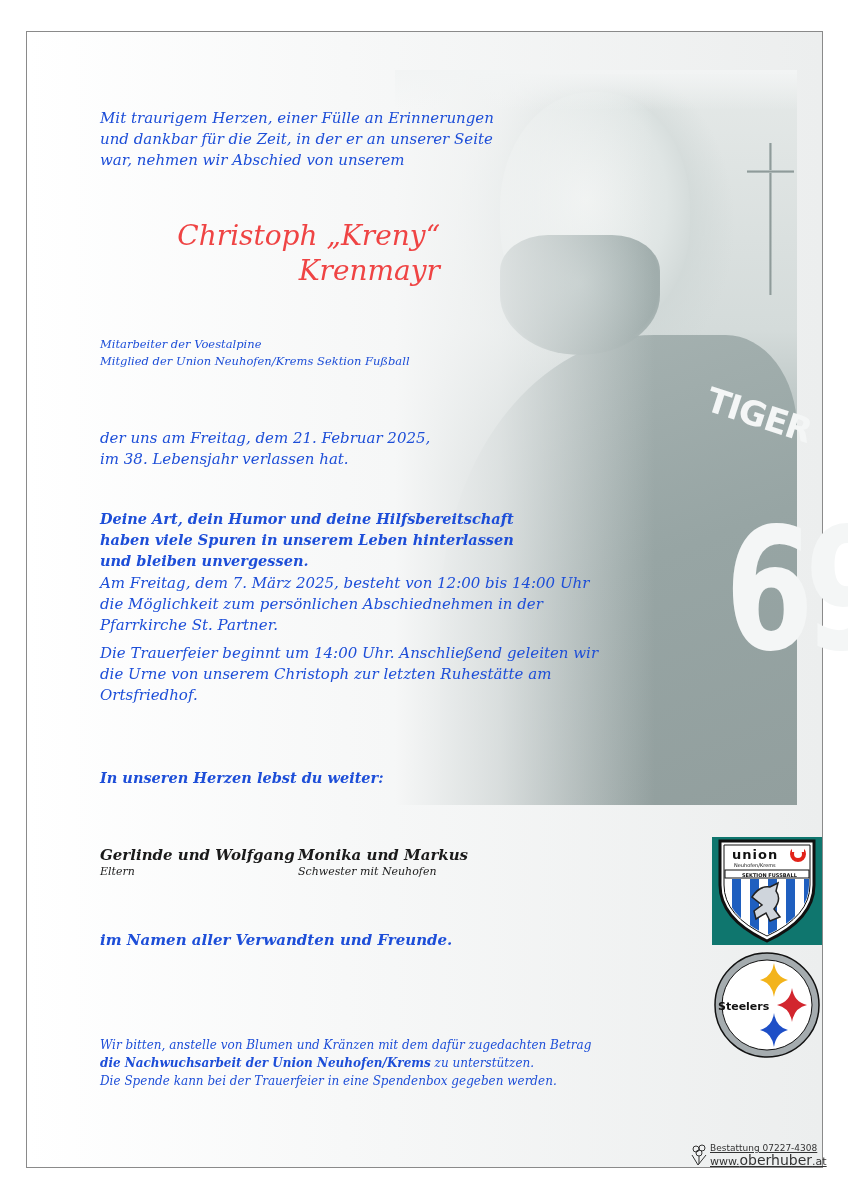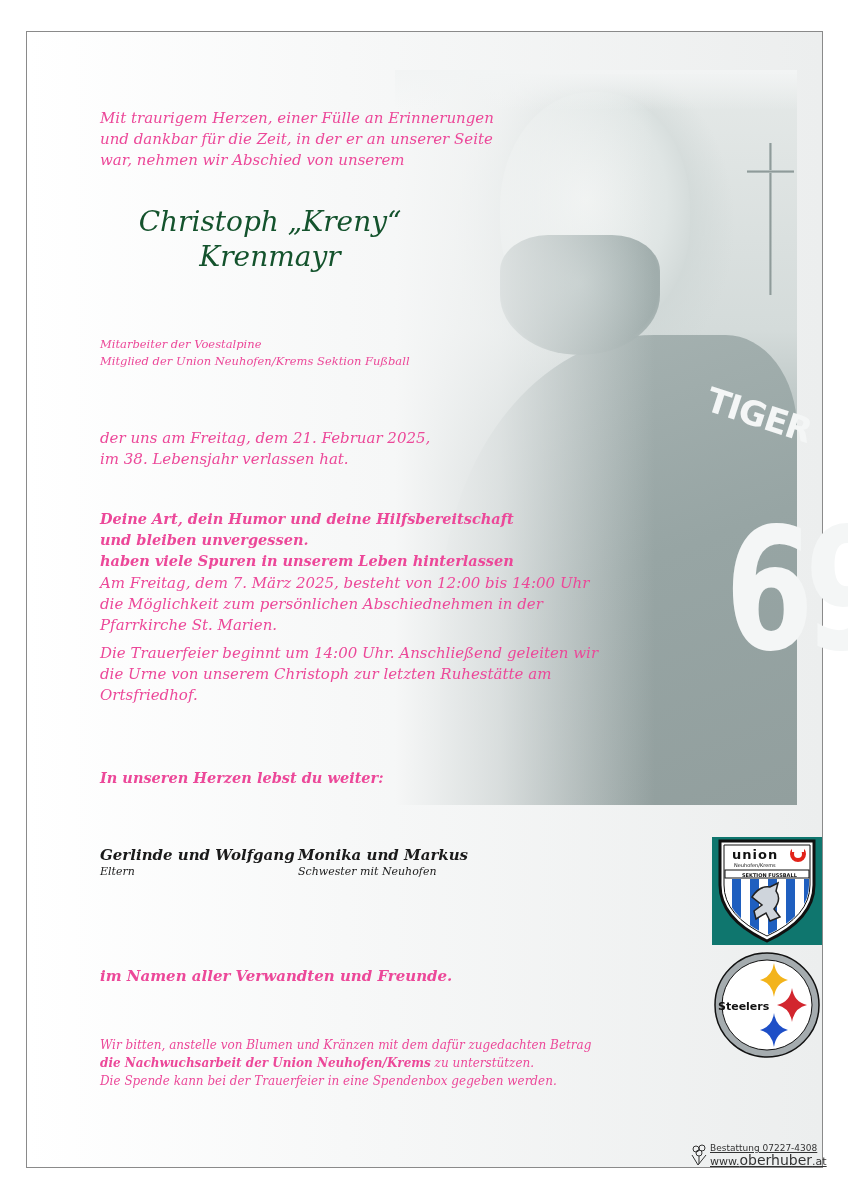--- a/index.html
+++ b/index.html
@@ -55,35 +55,35 @@
   }
   .cross-v {
     position: absolute; left: 769px; top: 143px; width: 3px; height: 152px;
     background: linear-gradient(90deg, #b8c2c1, #8f9b9a, #c6cfce);
   }
   .cross-h {
     position: absolute; left: 747px; top: 170px; width: 47px; height: 3px;
     background: linear-gradient(180deg, #c6cfce, #8f9b9a, #b8c2c1);
   }
 
-  .txt { position: absolute; font-style: italic; color: #ec4899; }
+  .txt { position: absolute; font-style: italic; color: #1d4ed8; }
   .intro { left: 100px; top: 108px; font-size: 15px; line-height: 21px; }
-  .name { left: 100px; top: 204px; width: 340px; text-align: center; font-size: 28px; line-height: 35px; color: #14532d; }
+  .name { left: 100px; top: 218px; width: 340px; text-align: right; font-size: 28px; line-height: 35px; color: #ef4444; }
   .roles { left: 100px; top: 336px; font-size: 11.5px; line-height: 17px; }
   .death { left: 100px; top: 428px; font-size: 15px; line-height: 21px; }
   .quote { left: 100px; top: 508px; font-size: 14.5px; line-height: 21px; font-weight: bold; }
   .viewing { left: 100px; top: 573px; font-size: 15px; line-height: 21px; }
   .service { left: 100px; top: 643px; font-size: 15px; line-height: 21px; }
   .heart { left: 100px; top: 769px; font-size: 14.5px; font-weight: bold; }
   .mourner { position: absolute; top: 845px; font-style: italic; }
   .mourner .mname { font-size: 15px; font-weight: bold; display: block; line-height: 20px; }
   .mourner .mrel { font-size: 11px; display: block; line-height: 14px; }
   .m1 { left: 100px; }
   .m2 { left: 298px; }
-  .family { left: 100px; top: 931px; font-size: 15px; font-weight: bold; margin-top: 36px; }
+  .family { left: 100px; top: 931px; font-size: 15px; font-weight: bold; }
   .donation { left: 100px; top: 1016px; font-size: 12px; line-height: 18px; margin-top: 20px; }
   .donation b { font-weight: bold; }
 
   
   .union-box {
     position: absolute; left: 712px; top: 837px; width: 110px; height: 108px; background: #0f766e;
   }
   .steelers-box { position: absolute; left: 712px; top: 950px; width: 110px; height: 110px; }
   .funeral-logo {
     position: absolute; left: 688px; top: 1142px; font-family: "DejaVu Sans", "Liberation Sans", sans-serif;
@@ -129,28 +129,28 @@
   <div>Mitglied der Union Neuhofen/Krems Sektion Fußball</div>
 </div>
 
 <div class="txt death">
   <div>der uns am Freitag, dem 21. Februar 2025,</div>
   <div>im 38. Lebensjahr verlassen hat.</div>
 </div>
 
 <div class="txt quote">
   <div>Deine Art, dein Humor und deine Hilfsbereitschaft</div>
+  <div>haben viele Spuren in unserem Leben hinterlassen</div>
   <div>und bleiben unvergessen.</div>
-  <div>haben viele Spuren in unserem Leben hinterlassen</div>
 </div>
 
 <div class="txt viewing">
   <div>Am Freitag, dem 7. März 2025, besteht von 12:00 bis 14:00 Uhr</div>
   <div>die Möglichkeit zum persönlichen Abschiednehmen in der</div>
-  <div>Pfarrkirche St. Marien.</div>
+  <div>Pfarrkirche St. Partner.</div>
 </div>
 
 <div class="txt service">
   <div>Die Trauerfeier beginnt um 14:00 Uhr. Anschließend geleiten wir</div>
   <div>die Urne von unserem Christoph zur letzten Ruhestätte am</div>
   <div>Ortsfriedhof.</div>
 </div>
 
 <div class="txt heart">In unseren Herzen lebst du weiter:</div>
 

